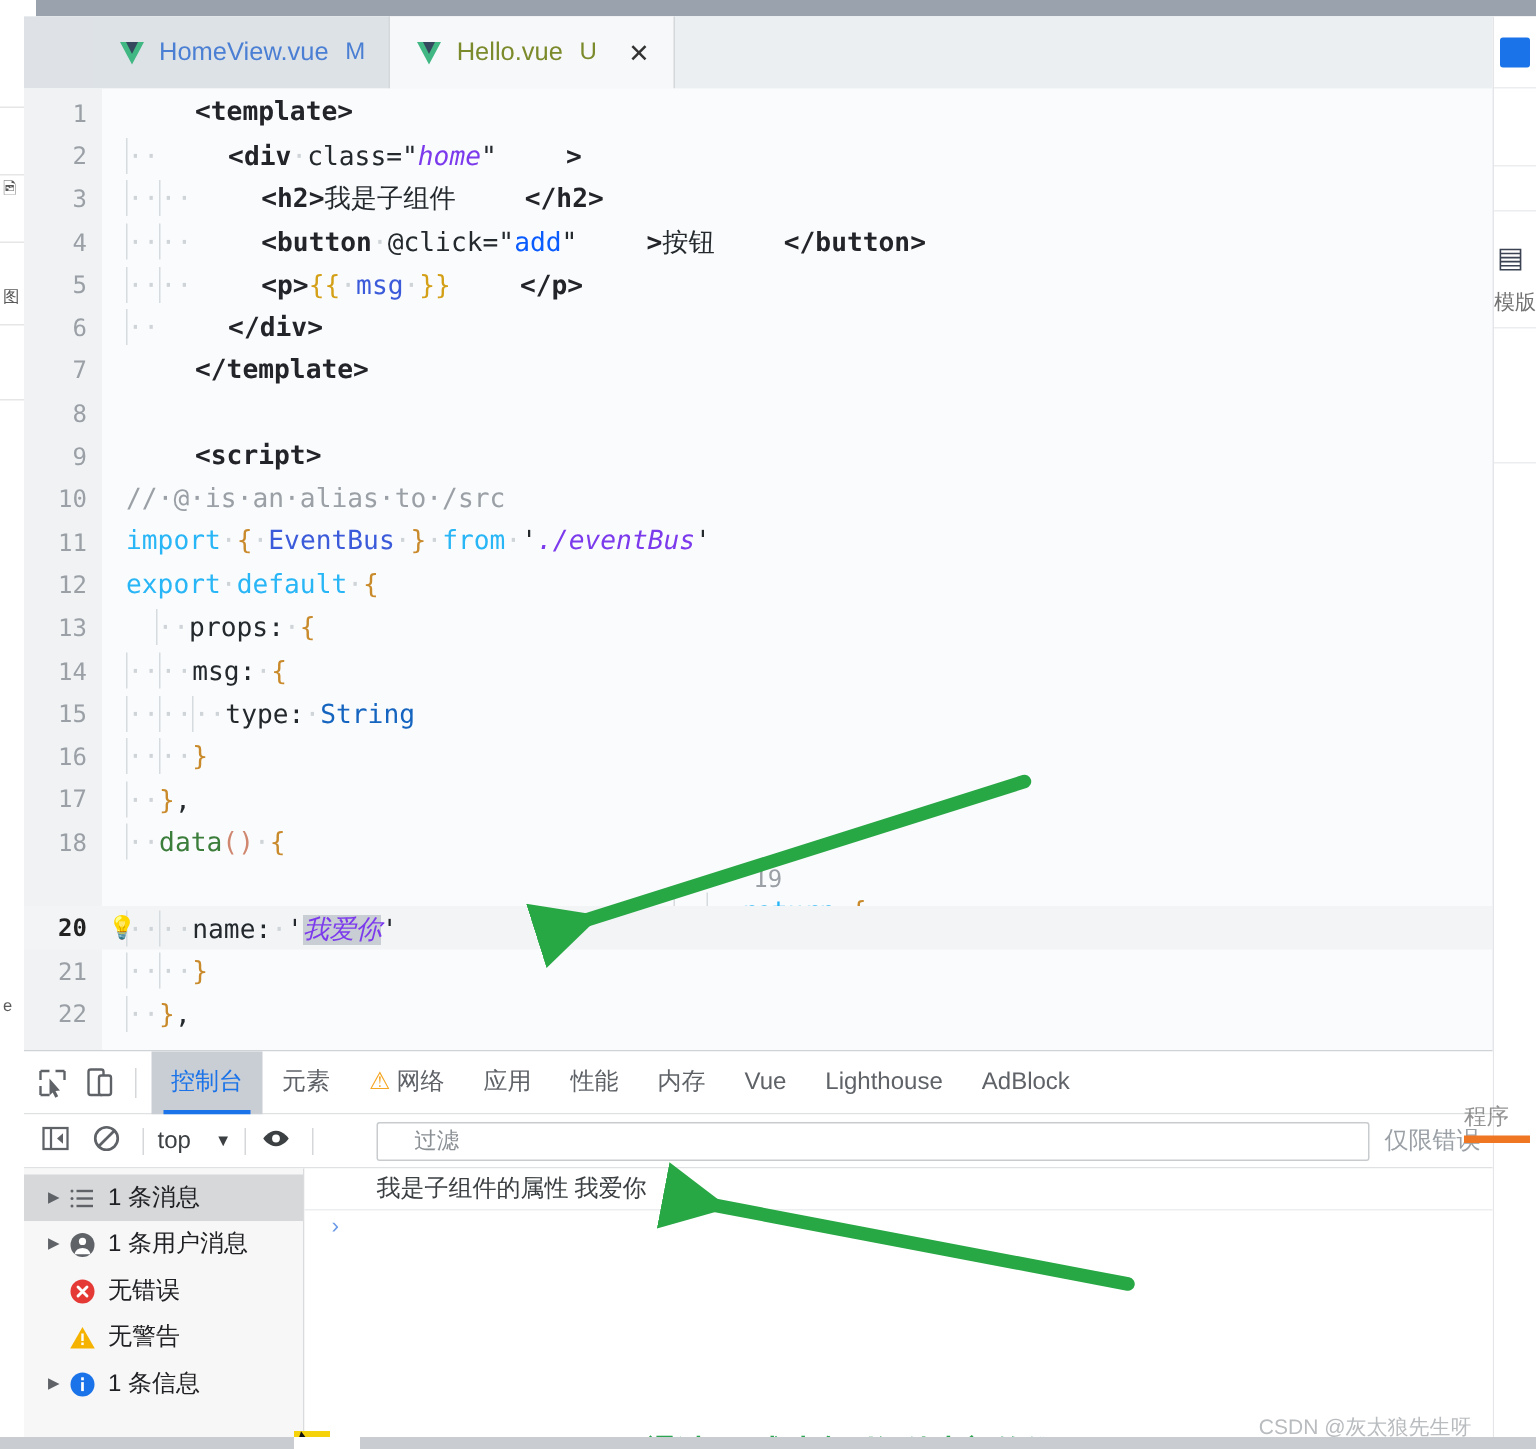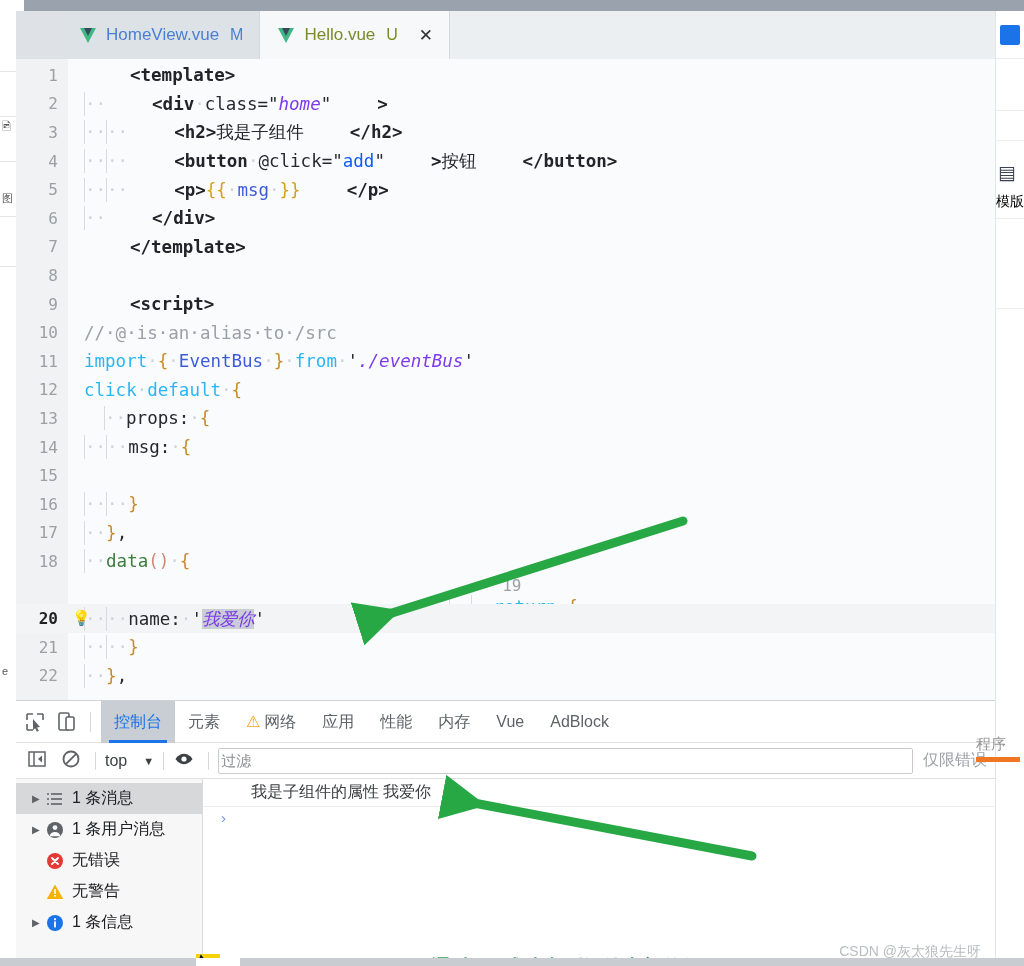--- a/index.html
+++ b/index.html
@@ -89,21 +89,21 @@
   .dt-tab { font-size:16px; color:#5f6368; padding:0 13px; height:42px; line-height:42px; cursor:pointer;
             position:relative; white-space:nowrap; }
   .dt-tab.sel { color:#1a73e8; }
   .dt-tab.sel::after { content:""; position:absolute; left:8px; right:8px; bottom:0; height:3px; background:#1a73e8; }
   .dt-tab .warn { color:#f5a623; margin-right:4px; }
 
   #dt-filterbar { position:absolute; left:0; top:42px; width:979px; height:36px; background:#ffffff;
                   border-bottom:1px solid #dfe1e3; display:flex; align-items:center; }
   .fb-sep { width:1px; height:18px; background:#d5d7d9; margin:0 9px; }
   #filter-input { flex:1; height:26px; border:1px solid #c9cccf; border-radius:2px; font-size:15px;
-                  padding:0 2px; color:#202124; outline:none; background:#fff; }
+                  padding:0 24px; color:#202124; outline:none; background:#fff;margin-left:33px; }
   #filter-input::placeholder { color:#8a8f94; }
   #errors-only { font-size:16px; color:#9aa0a6; margin:0 8px 0 10px; white-space:nowrap; cursor:pointer; }
 
   #dt-body { position:absolute; left:0; top:78px; width:979px; height:188px; display:flex; }
   #dt-sidebar { width:187px; background:#f7f7f7; border-right:1px solid #d9dbdd; padding-top:4px; }
   .sb-item { height:31px; display:flex; align-items:center; font-size:16px; color:#202124; padding-left:16px; cursor:pointer; }
   .sb-item.sel { background:#d6d8da; }
   .sb-tri { width:14px; font-size:10px; color:#5f6368; flex:none; }
   .sb-ico { width:26px; flex:none; display:flex; align-items:center; }
   .sb-lbl { white-space:nowrap; }
@@ -180,24 +180,24 @@
         <div class="cline" style="top: 30.6px;"><span class="lnum">2</span><span class="ctext"><span class="guide"></span><span class="dot">··</span><span class="k-tagb">&lt;div</span><span class="dot">·</span><span class="k-attr">class=</span><span class="k-quo">"</span><span class="k-strp">home</span><span class="k-quo">"</span><span class="k-tagb">&gt;</span></span></div>
         <div class="cline" style="top: 59.2px;"><span class="lnum">3</span><span class="ctext"><span class="guide"></span><span class="dot">··</span><span class="guide"></span><span class="dot">··</span><span class="k-tagb">&lt;h2&gt;</span><span class="k-cn">我是子组件</span><span class="k-tagb">&lt;/h2&gt;</span></span></div>
         <div class="cline" style="top: 87.8px;"><span class="lnum">4</span><span class="ctext"><span class="guide"></span><span class="dot">··</span><span class="guide"></span><span class="dot">··</span><span class="k-tagb">&lt;button</span><span class="dot">·</span><span class="k-attr">@click=</span><span class="k-quo">"</span><span class="k-strb">add</span><span class="k-quo">"</span><span class="k-tagb">&gt;</span><span class="k-cn">按钮</span><span class="k-tagb">&lt;/button&gt;</span></span></div>
         <div class="cline" style="top: 116.4px;"><span class="lnum">5</span><span class="ctext"><span class="guide"></span><span class="dot">··</span><span class="guide"></span><span class="dot">··</span><span class="k-tagb">&lt;p&gt;</span><span class="k-mus">{{</span><span class="dot">·</span><span class="k-id">msg</span><span class="dot">·</span><span class="k-mus">}}</span><span class="k-tagb">&lt;/p&gt;</span></span></div>
         <div class="cline" style="top: 145px;"><span class="lnum">6</span><span class="ctext"><span class="guide"></span><span class="dot">··</span><span class="k-tagb">&lt;/div&gt;</span></span></div>
         <div class="cline" style="top: 173.6px;"><span class="lnum">7</span><span class="ctext"><span class="k-tagb">&lt;/template&gt;</span></span></div>
         <div class="cline" style="top: 202.2px;"><span class="lnum">8</span><span class="ctext"></span></div>
         <div class="cline" style="top: 230.8px;"><span class="lnum">9</span><span class="ctext"><span class="k-tagb">&lt;script&gt;</span></span></div>
         <div class="cline" style="top: 259.4px;"><span class="lnum">10</span><span class="ctext"><span class="k-cmt">//·@·is·an·alias·to·/src</span></span></div>
         <div class="cline" style="top: 288px;"><span class="lnum">11</span><span class="ctext"><span class="k-kw">import</span><span class="dot">·</span><span class="k-brace">{</span><span class="dot">·</span><span class="k-id">EventBus</span><span class="dot">·</span><span class="k-brace">}</span><span class="dot">·</span><span class="k-kw">from</span><span class="dot">·</span><span class="k-quo">'</span><span class="k-strp">./eventBus</span><span class="k-quo">'</span></span></div>
-        <div class="cline" style="top: 316.6px;"><span class="lnum">12</span><span class="ctext"><span class="k-kw">click</span><span class="dot">·</span><span class="k-kw">default</span><span class="dot">·</span><span class="k-brace">{</span></span></div>
+        <div class="cline" style="top: 316.6px;"><span class="lnum">12</span><span class="ctext"><span class="k-kw">export</span><span class="dot">·</span><span class="k-kw">default</span><span class="dot">·</span><span class="k-brace">{</span></span></div>
         <div class="cline" style="top: 345.2px; gap: 20px;"><span class="lnum">13</span><span class="ctext"><span class="guide"></span><span class="dot">··</span><span class="k-plain">props:</span><span class="dot">·</span><span class="k-brace">{</span></span></div>
         <div class="cline" style="top: 373.8px;"><span class="lnum">14</span><span class="ctext"><span class="guide"></span><span class="dot">··</span><span class="guide"></span><span class="dot">··</span><span class="k-plain">msg:</span><span class="dot">·</span><span class="k-brace">{</span></span></div>
-        <div class="cline" style="top: 402.4px;"><span class="lnum">15</span></div>
+        <div class="cline" style="top: 402.4px;"><span class="lnum">15</span><span class="ctext"><span class="guide"></span><span class="dot">··</span><span class="guide"></span><span class="dot">··</span><span class="guide"></span><span class="dot">··</span><span class="k-plain">type:</span><span class="dot">·</span><span class="k-type">String</span></span></div>
         <div class="cline" style="top: 431px;"><span class="lnum">16</span><span class="ctext"><span class="guide"></span><span class="dot">··</span><span class="guide"></span><span class="dot">··</span><span class="k-brace">}</span></span></div>
         <div class="cline" style="top: 459.6px;"><span class="lnum">17</span><span class="ctext"><span class="guide"></span><span class="dot">··</span><span class="k-brace">}</span><span class="k-plain">,</span></span></div>
         <div class="cline" style="top: 488.2px;"><span class="lnum">18</span><span class="ctext"><span class="guide"></span><span class="dot">··</span><span class="k-fn">data</span><span class="k-paren">()</span><span class="dot">·</span><span class="k-brace">{</span></span></div>
         <div class="cline" style="top: 516.8px; flex-direction: column;"><span class="lnum">19</span><span class="ctext"><span class="guide"></span><span class="dot">··</span><span class="guide"></span><span class="dot">··</span><span class="k-kw">return</span><span class="dot">·</span><span class="k-brace">{</span></span></div>
         <div class="cline cur" style="top: 545.4px;"><span class="lnum active">20</span><span class="ctext"><span class="guide"></span><span class="dot">··</span><span class="guide"></span><span class="dot">··</span><span class="k-plain">name:</span><span class="dot">·</span><span class="k-quo">'</span><span class="sel"><span class="k-strp">我爱你</span></span><span class="k-quo">'</span></span></div>
         <div class="cline" style="top: 574px;"><span class="lnum">21</span><span class="ctext"><span class="guide"></span><span class="dot">··</span><span class="guide"></span><span class="dot">··</span><span class="k-brace">}</span></span></div>
         <div class="cline" style="top: 602.6px;"><span class="lnum">22</span><span class="ctext"><span class="guide"></span><span class="dot">··</span><span class="k-brace">}</span><span class="k-plain">,</span></span></div>
       </div>
     <div class="bulb" id="bulb" style="top: 550.4px;">💡</div>
   </div>
@@ -205,21 +205,21 @@
 <div id="editor-right"></div>
 
 <div id="rightpanel">
   <div class="rp-row" style="top:0px;height:48px;"></div>
   <div class="rp-row" style="top:48px;height:52px;"></div>
   <div class="rp-row" style="top:100px;height:30px;"></div>
   <div class="rp-row" style="top:130px;height:78px;"></div>
   <div class="rp-row" style="top:208px;height:90px;"></div>
   <div class="rp-ico" style="top:14px;left:4px;width:20px;height:20px;background:#1a73e8;border-radius:2px;"></div>
   <div class="rp-ico" style="top:150px;left:2px;font-size:19px;color:#3b4252;">▤</div>
-  <div class="rp-ico" style="top:182px;left:0px;font-size:14px;color:#000000;">模版</div>
+  <div class="rp-ico" style="top:182px;left:0px;font-size:14px;color:#737373;">模版</div>
 </div>
 
 <div id="devtools">
 
   <div id="dt-tabs">
     <div class="dt-iconbtn">
       <svg width="26" height="26" viewBox="0 0 26 26">
         <path d="M5 5h6M5 5v6M21 5h-6M21 5v6M5 21h6M5 21v-6" stroke="#5f6368" stroke-width="1.6" fill="none"></path>
         <path d="M11 10l7 8-3 .4 1.8 3.4-1.9 1-1.8-3.5-2.1 2z" fill="#5f6368"></path>
       </svg>
@@ -232,20 +232,21 @@
     </div>
     <div class="dt-sep"></div>
     <div id="dt-tab-list" style="display:flex;align-items:center;">
         <div class="dt-tab sel"><span>控制台</span></div>
         <div class="dt-tab"><span>元素</span></div>
         <div class="dt-tab"><span class="warn">⚠</span><span>网络</span></div>
         <div class="dt-tab"><span>应用</span></div>
         <div class="dt-tab"><span>性能</span></div>
         <div class="dt-tab"><span>内存</span></div>
         <div class="dt-tab"><span>Vue</span></div>
+        <div class="dt-tab"><span>Lighthouse</span></div>
         <div class="dt-tab"><span>AdBlock</span></div>
       </div>
   </div>
 
   <div id="dt-filterbar">
     <div class="dt-iconbtn" style="margin-left:10px;">
       <svg width="22" height="22" viewBox="0 0 22 22">
         <rect x="3" y="4" width="16" height="14" stroke="#5f6368" stroke-width="1.5" fill="none"></rect>
         <line x1="8" y1="4" x2="8" y2="18" stroke="#5f6368" stroke-width="1.5"></line>
         <path d="M16 7.5l-4 3.5 4 3.5z" fill="#5f6368"></path>

